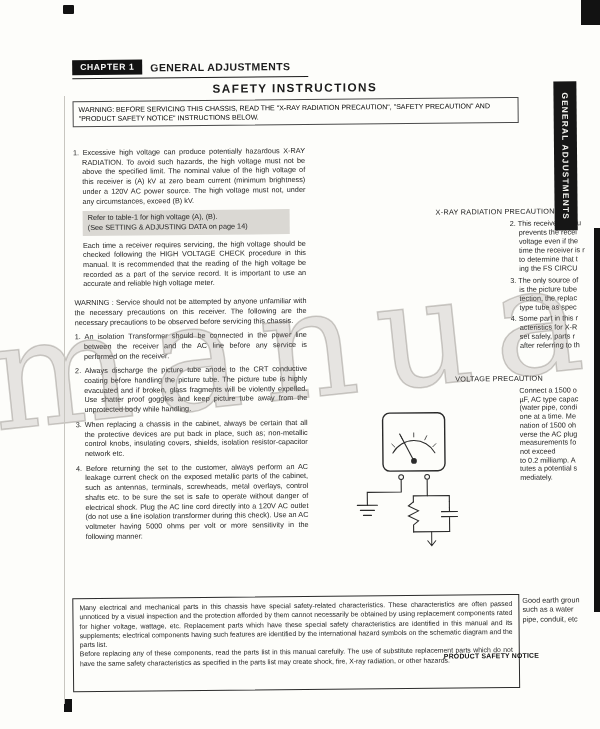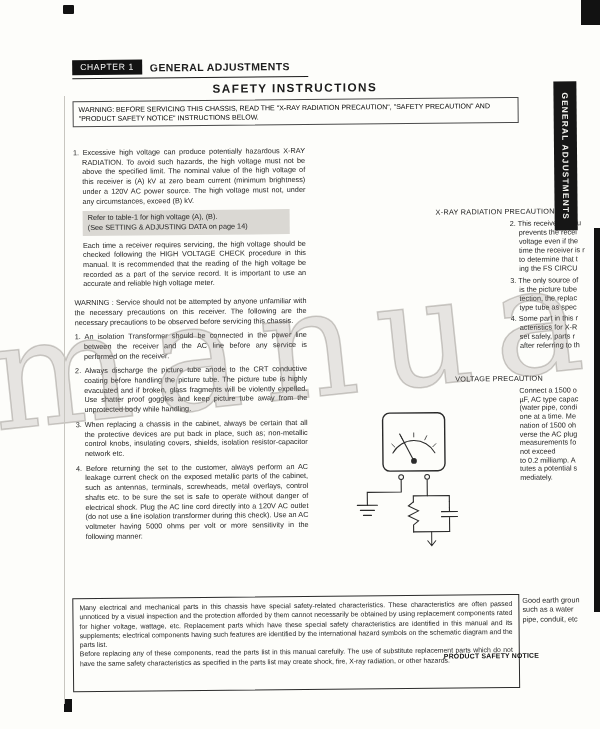--- a/index.html
+++ b/index.html
@@ -11,21 +11,21 @@
 
   .small { font-size:7.3px; line-height:9.7px; color:#262626; }
   .pre   { white-space:pre-line; }
   .hang  { padding-left:9px; text-indent:-9px; }
   .indent{ padding-left:9px; }
   .just  { text-align:justify; }
 
   
   .header { position:absolute; left:75px; top:58px; width:236px; display:flex; align-items:center; gap:8px;
             border-bottom:1.5px solid #1a1a1a; padding-bottom:3px; }
-  .chapter-box { background:#131313; color:#fafafa; font-size:8.6px; font-weight:normal; letter-spacing:0.6px;
+  .chapter-box { background:#131313; color:#fafafa; font-size:8.6px; font-weight:bold; letter-spacing:0.6px;
                  padding:2px 8px 3px; }
   .chapter-title { font-size:10.5px; color:#1d1d1d; letter-spacing:0.4px; font-weight:600; }
 
   .page-title { position:absolute; left:75px; top:81px; width:445px; text-align:center;
                 font-size:11.8px; font-weight:bold; letter-spacing:1.4px; color:#1c1c1c; }
 
   .warning-box { position:absolute; left:75px; top:99px; width:446px; border:1px solid #4a4a4a;
                  padding:3px 5px; font-size:7px; line-height:9.2px; }
 
   

